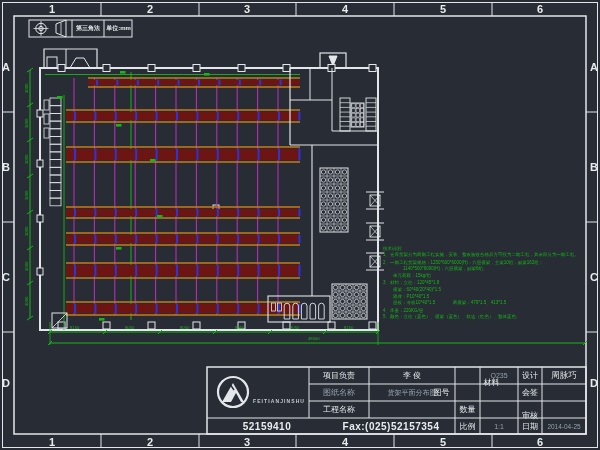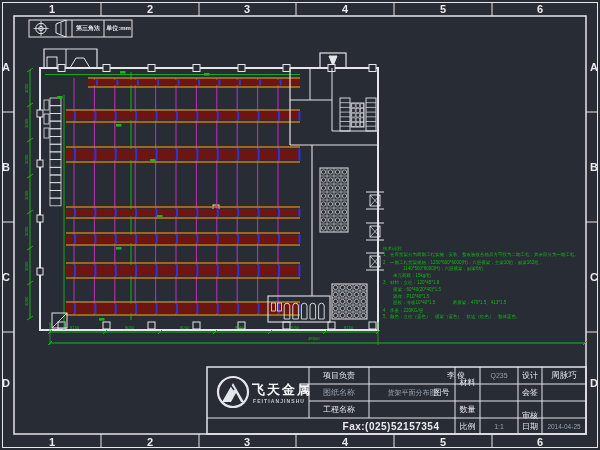--- a/index.html
+++ b/index.html
@@ -4,21 +4,21 @@
 <style>
   html,body{margin:0;padding:0;background:#1b1f27;}
   #stage{position:relative;width:600px;height:450px;background:#272c35;overflow:hidden;
          font-family:"Liberation Sans","DejaVu Sans",sans-serif;}
   #cad{position:absolute;left:0;top:0;z-index:1;}
   .t{position:absolute;z-index:4;color:#e8ebee;}
   .zone{font-size:11px;font-weight:bold;width:24px;text-align:center;line-height:12px;}
   .projtxt{font-size:6px;font-weight:bold;display:flex;align-items:center;justify-content:center;}
   .cell{position:absolute;z-index:4;display:flex;align-items:center;justify-content:center;
         color:#e8ebee;font-size:8px;font-weight:normal;white-space:nowrap;overflow:hidden;}
-  .val{font-weight:normal;margin-left:44px;}
+  .val{font-weight:normal;}
   .gray{color:#97a0ab;font-weight:normal;}
   .notes{position:absolute;left:383px;top:245px;z-index:4;color:#17b517;
          font-size:7.5px;line-height:11.4px;white-space:pre;transform:scale(.6);
          transform-origin:0 0;}
   .dim{position:absolute;z-index:4;color:#17b517;font-size:7px;white-space:nowrap;
        transform:scale(.6);transform-origin:0 0;}
   .dimv{transform:rotate(-90deg) scale(.6);transform-origin:0 0;}
   .logo-cn{font-size:13px;font-weight:bold;letter-spacing:2px;color:#f2f4f6;}
   .logo-en{font-size:5px;letter-spacing:1.1px;color:#c3c9d1;font-weight:bold;}
   .phone{font-size:10px;font-weight:bold;letter-spacing:.5px;}
@@ -402,46 +402,46 @@
       <path d="M225,392 L230,384 L234,390" stroke="#272c35" stroke-width="1.4" fill="none"></path>
     </svg>
 
   <div class="t projtxt" style="left:72px;top:20px;width:32px;height:17px;">第三角法</div>
   <div class="t projtxt" style="left:104px;top:20px;width:29px;height:17px;">单位:mm</div>
 
   <div class="notes" id="notesBox"><div>技术说明:</div><div>1、仓库货架分为两期工程实施，安装、整改验收合格后方可投为二期工程，其余部分为一期工程。</div><div>2、一期工程货架规格：1250*600*6000(H)：六层横梁，主梁10组，副梁162组；</div><div>                1140*500*6000(H)：六层横梁，副梁6组。</div><div>        单元荷载：15kg/组</div><div>3、材料：立柱：120*45*1.8</div><div>        横梁：60*40(20*40)*1.5</div><div>        隔撑：P10*40*1.5</div><div>        层板：冷板10*40*1.5              两横梁：479*1.5、413*1.5</div><div>4、承重：220KG/层</div><div>5、颜色：立柱（蓝色）、横梁（蓝色）、轨道（红色）、整体蓝色。</div></div>
 
   <div class="cell" style="left:309px;top:367px;width:60px;height:17px">项目负责</div>
   <div class="cell val" style="left:369px;top:367px;width:86px;height:17px">李 俊</div>
-  <div class="cell" style="left:455px;top:367px;width:25px;height:31px">材料</div>
+  <div class="cell" style="left:479px;top:367px;width:25px;height:31px">材料</div>
   <div class="cell gray" style="left:480px;top:367px;width:38px;height:17px;font-size:7px">Q235</div>
   <div class="cell" style="left:518px;top:367px;width:24px;height:17px">设计</div>
   <div class="cell" style="left:542px;top:367px;width:44px;height:17px;font-size:8.5px">周脉巧</div>
 
   <div class="cell gray" style="left:309px;top:384px;width:60px;height:17px">图纸名称</div>
   <div class="cell gray" style="left:369px;top:384px;width:86px;height:17px;font-size:7px">货架平面分布图</div>
   <div class="cell" style="left:429px;top:384px;width:25px;height:17px">图号</div>
   <div class="cell val" style="left:480px;top:384px;width:38px;height:17px"></div>
   <div class="cell" style="left:518px;top:384px;width:24px;height:17px">会签</div>
   <div class="cell val" style="left:542px;top:384px;width:44px;height:17px"></div>
 
   <div class="cell" style="left:309px;top:401px;width:60px;height:17px">工程名称</div>
   <div class="cell val" style="left:369px;top:401px;width:86px;height:17px"></div>
   <div class="cell" style="left:455px;top:401px;width:25px;height:17px">数量</div>
   <div class="cell val" style="left:480px;top:401px;width:38px;height:17px"></div>
   <div class="cell" style="left:518px;top:401px;width:24px;height:29px">审核</div>
   <div class="cell val" style="left:542px;top:401px;width:44px;height:17px"></div>
 
+  <div class="cell phone" style="left:207px;top:418px;width:120px;height:16px">52159410</div>
   <div class="cell phone" style="left:327px;top:418px;width:128px;height:16px">Fax:(025)52157354</div>
   <div class="cell" style="left:455px;top:418px;width:25px;height:16px">比例</div>
   <div class="cell gray" style="left:480px;top:418px;width:38px;height:16px;font-size:7px">1:1</div>
   <div class="cell" style="left:518px;top:418px;width:24px;height:16px">日期</div>
   <div class="cell gray" style="left:542px;top:418px;width:44px;height:16px;font-size:6.5px">2014-04-25</div>
 
-  <div class="t logo-cn" style="left:252px;top:381px;">飞天金属</div>
   <div class="t logo-en" style="left:253px;top:398px;">FEITIANJINSHU</div>
 <div class="t zone" style="left:40px;top:3px;">1</div>
     <div class="t zone" style="left:138px;top:3px;">2</div>
     <div class="t zone" style="left:235px;top:3px;">3</div>
     <div class="t zone" style="left:333px;top:3px;">4</div>
     <div class="t zone" style="left:431px;top:3px;">5</div>
     <div class="t zone" style="left:528px;top:3px;">6</div>
     <div class="t zone" style="left:40px;top:436px;">1</div>
     <div class="t zone" style="left:138px;top:436px;">2</div>
     <div class="t zone" style="left:235px;top:436px;">3</div>

